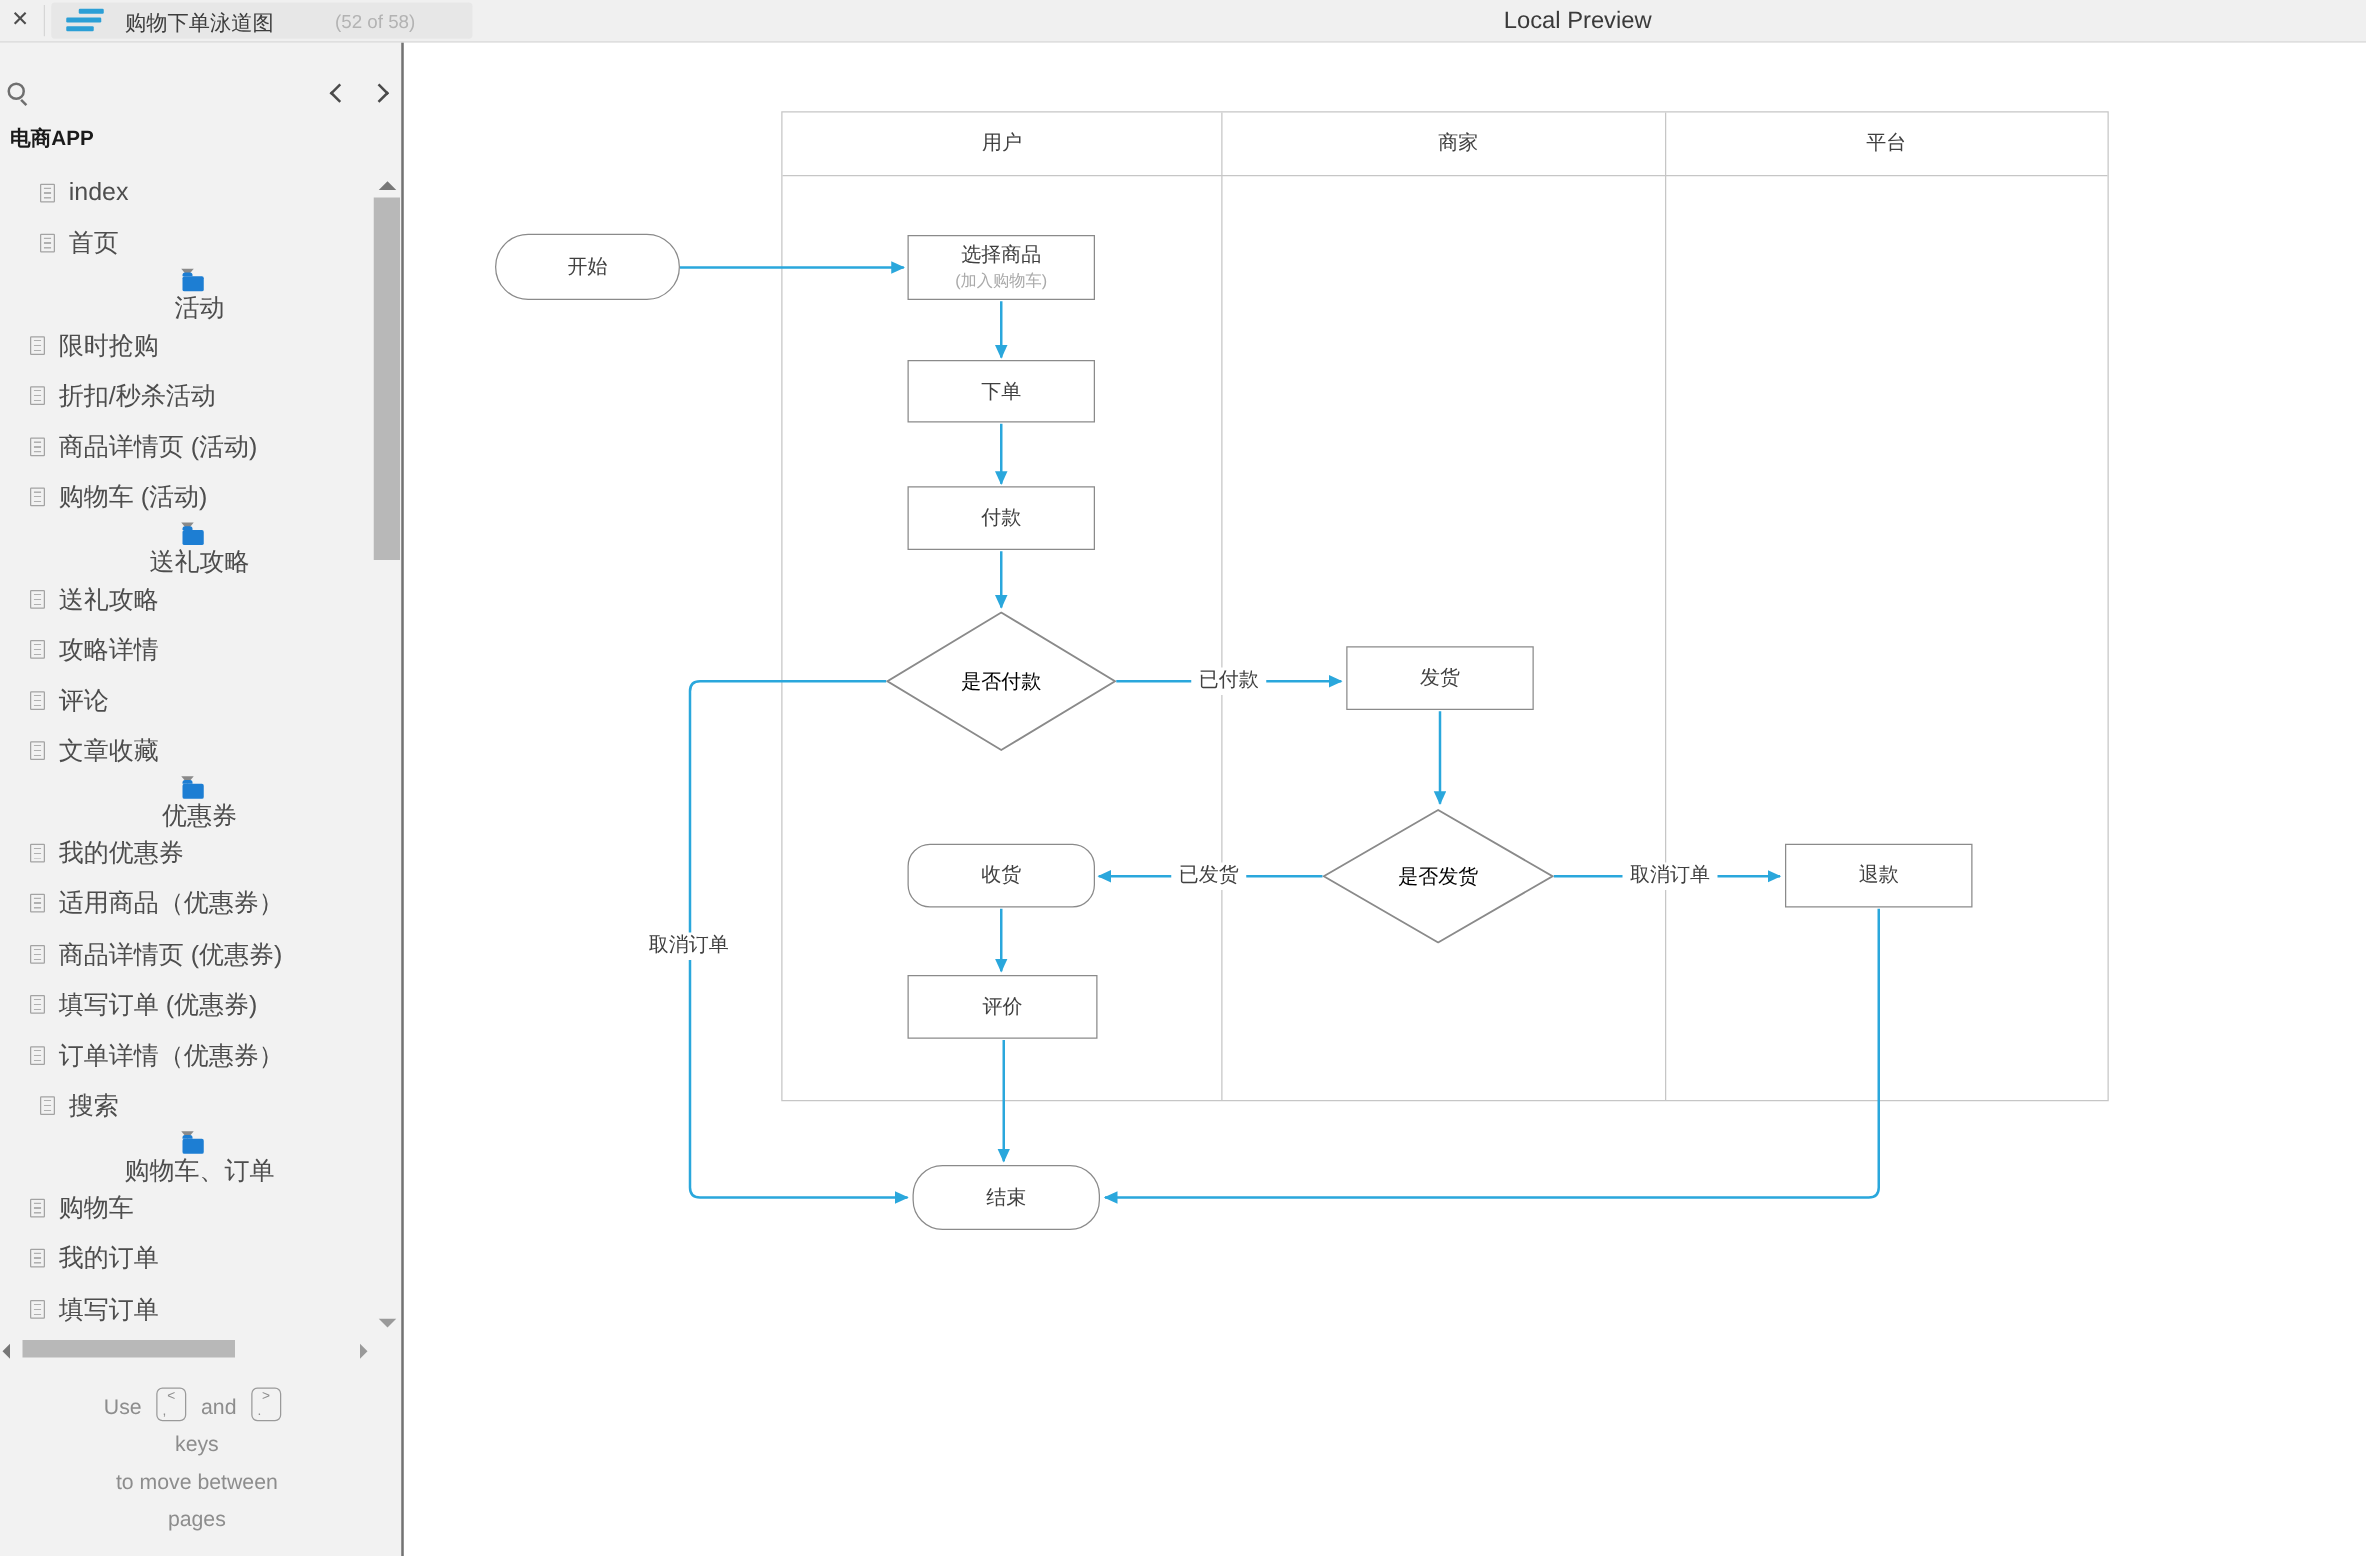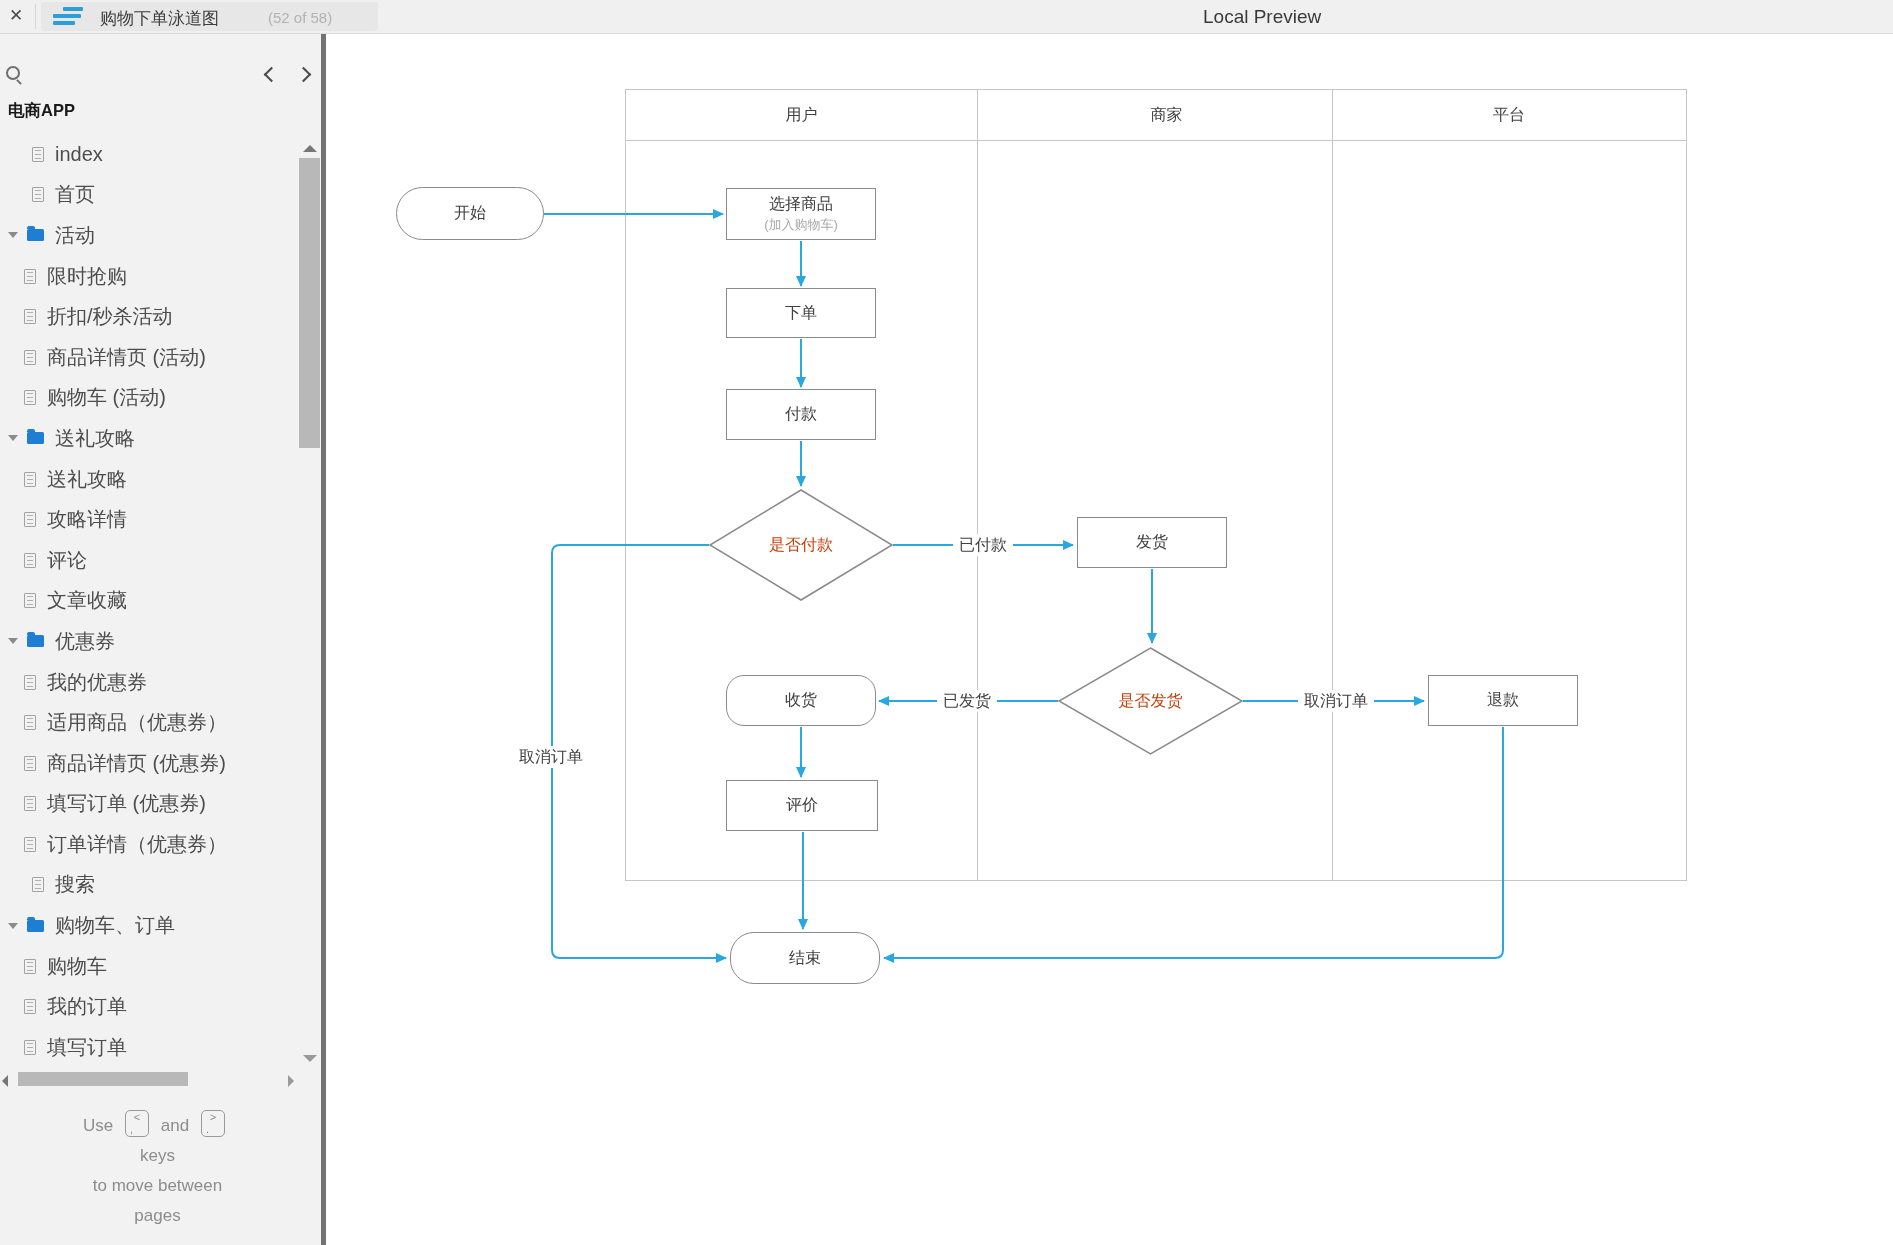--- a/index.html
+++ b/index.html
@@ -18,33 +18,33 @@
   .hamb{left:53px;top:7px;width:30px;}
   .hamb i{display:block;height:4px;background:#2b9fd6;margin-bottom:3px;border-radius:1px;}
   .hamb .b1{width:20px;margin-left:10px;}
   .hamb .b2{width:28px;}
   .hamb .b3{width:22px;}
   .doc-title{left:100px;top:7px;font-size:17px;color:#3d3d3d;white-space:nowrap;}
   .page-count{left:268px;top:9px;font-size:15px;color:#b3b3b3;white-space:nowrap;}
   .local-preview{left:1203px;top:6px;font-size:19px;color:#3a3a3a;white-space:nowrap;}
 
   
-  .sidebar{left:0;top:33px;width:321px;height:1212px;background:#f2f2f2;border-right:5px solid #737373;z-index:9;text-decoration:underline;}
+  .sidebar{left:0;top:33px;width:321px;height:1212px;background:#f2f2f2;border-right:2px solid #737373;z-index:9;text-decoration:underline;}
   .search-icon{left:6px;top:33px;width:10px;height:10px;border:2px solid #6f6f6f;border-radius:50%;}
   .search-icon::after{content:"";position:absolute;left:10px;top:11px;width:2px;height:6px;background:#6f6f6f;transform:rotate(-45deg);}
   .chev{width:9px;height:9px;border-left:2px solid #4a4a4a;border-bottom:2px solid #4a4a4a;cursor:pointer;}
   .chev-l{left:266px;top:36px;transform:rotate(45deg);}
   .chev-r{left:298px;top:36px;transform:rotate(225deg);}
   .project-title{left:8px;top:67px;font-size:16.5px;font-weight:bold;color:#1a1a1a;}
 
   .tree{left:0;top:101px;width:300px;}
   .trow{height:40.6px;display:flex;align-items:center;cursor:pointer;white-space:nowrap;}
   .trow .lbl{font-size:20px;color:#4d4d4d;margin-left:11px;}
   .ind1{padding-left:32px;}
-  .indf{padding-left:8px;}
+  .indf{padding-left:8px;flex-direction:column;}
   .ind2{padding-left:24px;}
   .tri{width:0;height:0;border-left:5px solid transparent;border-right:5px solid transparent;border-top:6px solid #8a8a8a;margin-right:9px;flex:none;}
   .ficon{width:17px;height:12px;background:#1d7ed3;border-radius:1.5px;position:relative;flex:none;}
   .ficon::before{content:"";position:absolute;top:-3px;left:0;width:8px;height:3px;background:#1d7ed3;border-radius:2px 2px 0 0;}
   .picon{box-sizing:border-box;width:12px;height:15px;border:1px solid #a3a3a3;border-radius:1px;padding:2px 2px;
          background:repeating-linear-gradient(to bottom,#b0b0b0 0 1px,rgba(0,0,0,0) 1px 4px) content-box;flex:none;}
 
   
   .vthumb{left:299px;top:125px;width:21px;height:290px;background:#b8b8b8;cursor:pointer;}
   .arr{width:0;height:0;cursor:pointer;}
@@ -67,21 +67,21 @@
 
   
   .fnode{position:absolute;background:#ffffff;border:1px solid #8a8a8a;box-sizing:border-box;
          display:flex;align-items:center;justify-content:center;flex-direction:column;
          font-size:16px;color:#404040;z-index:3;}
   .rounded{border-radius:27px;}
   .rounded-end{border-radius:24px;}
   .fnode .sub{font-size:13px;color:#a9a9a9;margin-top:1px;}
   .dia{position:absolute;z-index:3;}
   .dia svg{display:block;}
-  .dia .dlabel{position:absolute;left:0;top:0;width:100%;height:100%;display:flex;align-items:center;justify-content:center;font-size:16px;color:#c2410c;}
+  .dia .dlabel{position:absolute;left:0;top:0;width:100%;height:100%;display:flex;align-items:center;justify-content:center;font-size:16px;color:#000000;}
   .edges{position:absolute;left:0;top:0;z-index:2;pointer-events:none;}
   .elabel{position:absolute;z-index:4;background:#ffffff;font-size:16px;color:#404040;padding:0 6px;line-height:22px;transform:translateX(-50%);white-space:nowrap;}
 </style>
 </head>
 <body>
 
 <div class="abs topbar">
   <span class="abs close-btn">✕</span>
   <div class="abs tb-divider"></div>
   <div class="abs title-chip"></div>

